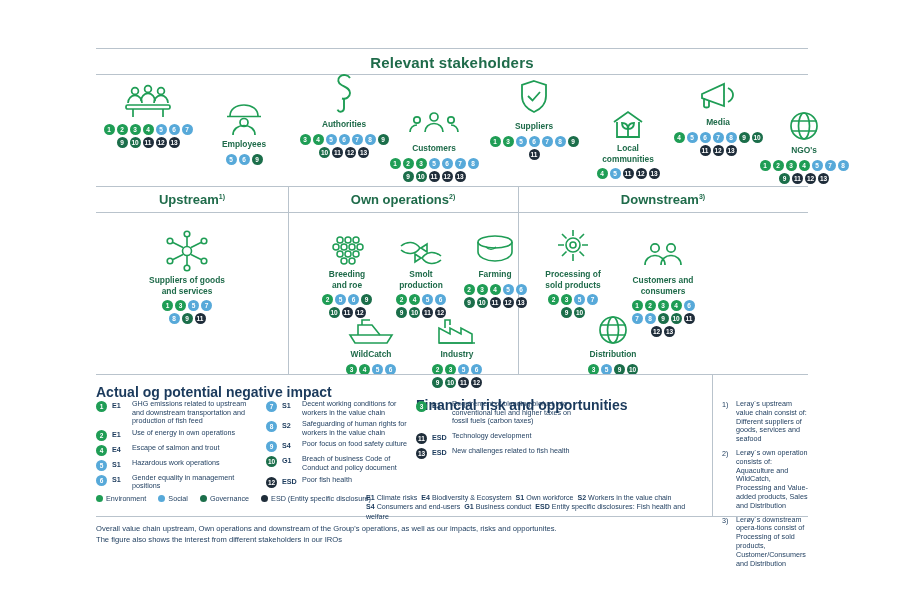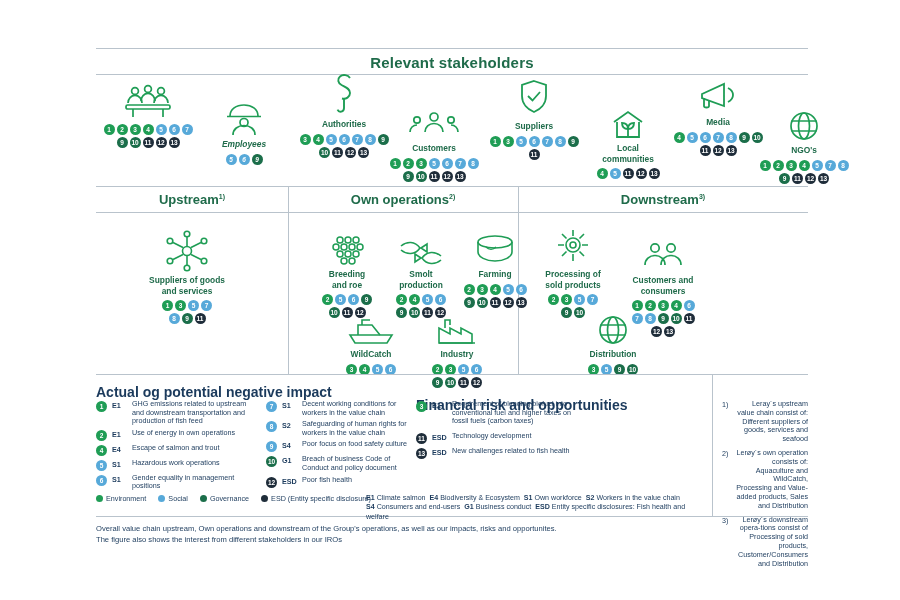--- a/index.html
+++ b/index.html
@@ -185,21 +185,20 @@
   .nrow { display: flex; margin-bottom: 5px; }
   .nrow .num {
     flex: 0 0 14px;
     font-size: 7.2px;
     color: #1b3a5c;
   }
   .nrow .ntxt {
     font-size: 7.2px;
     line-height: 8.8px;
     color: #1b3a5c;
-    text-align: right;
   }
 
   .footer {
     position: absolute;
     left: 96px;
     top: 524px;
     font-size: 7.6px;
     line-height: 10.5px;
     color: #1b3a5c;
   }
@@ -242,21 +241,21 @@
           <span class="badge b-soc">6</span>
           <span class="badge b-soc">7</span>
           <span class="badge b-gov">9</span>
           <span class="badge b-gov">10</span>
           <span class="badge b-esd">11</span>
           <span class="badge b-esd">12</span>
           <span class="badge b-esd">13</span>
       </div>
     </div>
 
-    <div class="stake" style="left:96px; top:18px;font-style:italic;">
+    <div class="stake" style="left:96px; top:18px;">
       <div class="ico">
         <svg width="42" height="34" viewBox="0 0 42 34">
           <g fill="none" stroke="#1f9d55" stroke-width="1.7">
             <path d="M7 14c0-7 6.3-11 14-11s14 4 14 11"></path>
             <path d="M4 14.5h34"></path>
             <circle cx="21" cy="20.5" r="4"></circle>
             <path d="M10 33c0-6 5-9.5 11-9.5S32 27 32 33"></path>
           </g>
         </svg>
       </div>
@@ -746,21 +745,21 @@
       <span>Governance</span>
     </span>
     <span class="item">
       <span class="dot b-esd"></span>
       <span>ESD (Entity specific disclosure)</span>
     </span>
   </div>
 
   <div class="abbr" style="left:366px; top:494px; width:342px;">
     <span style="font-weight:bold">E1</span>
-    <span>Climate salmon</span>&nbsp;
+    <span>Climate risks</span>&nbsp;
     <span style="font-weight:bold">E4</span>
     <span>Biodiversity &amp; Ecosystem</span>&nbsp;
     <span style="font-weight:bold">S1</span>
     <span>Own workforce</span>&nbsp;
     <span style="font-weight:bold">S2</span>
     <span>Workers in the value chain</span><br>
     <span style="font-weight:bold">S4</span>
     <span>Consumers and end-users</span>&nbsp;
     <span style="font-weight:bold">G1</span>
     <span>Business conduct</span>&nbsp;

